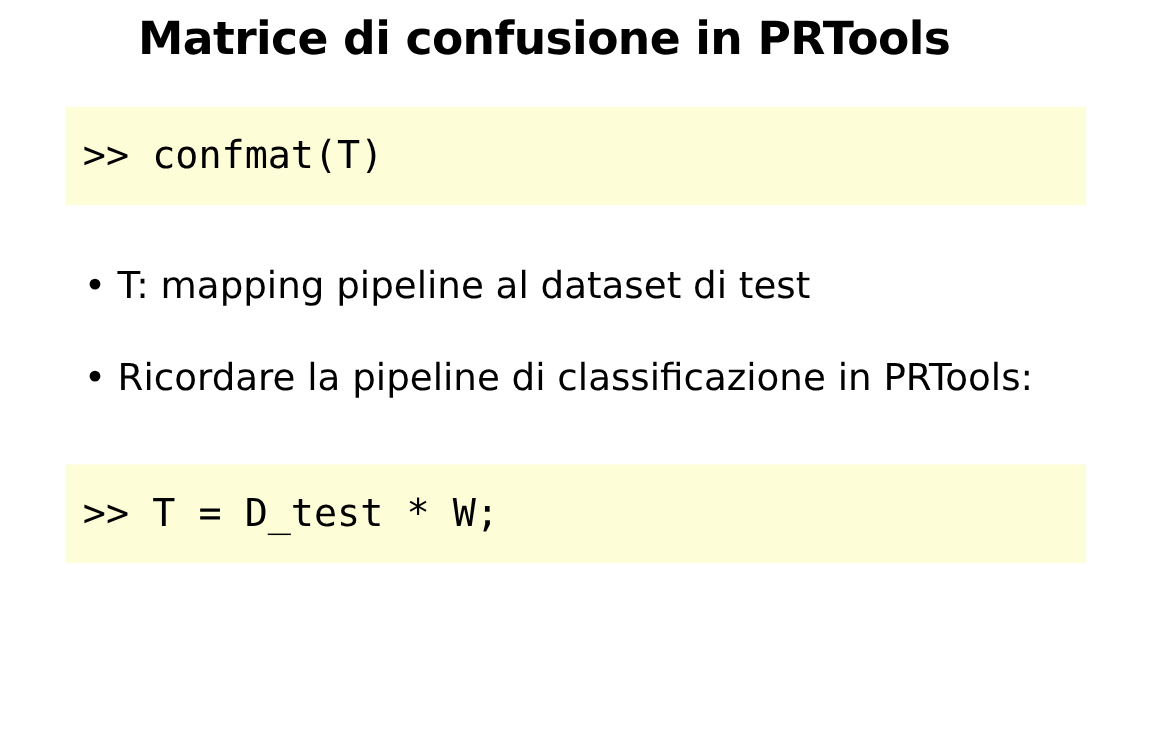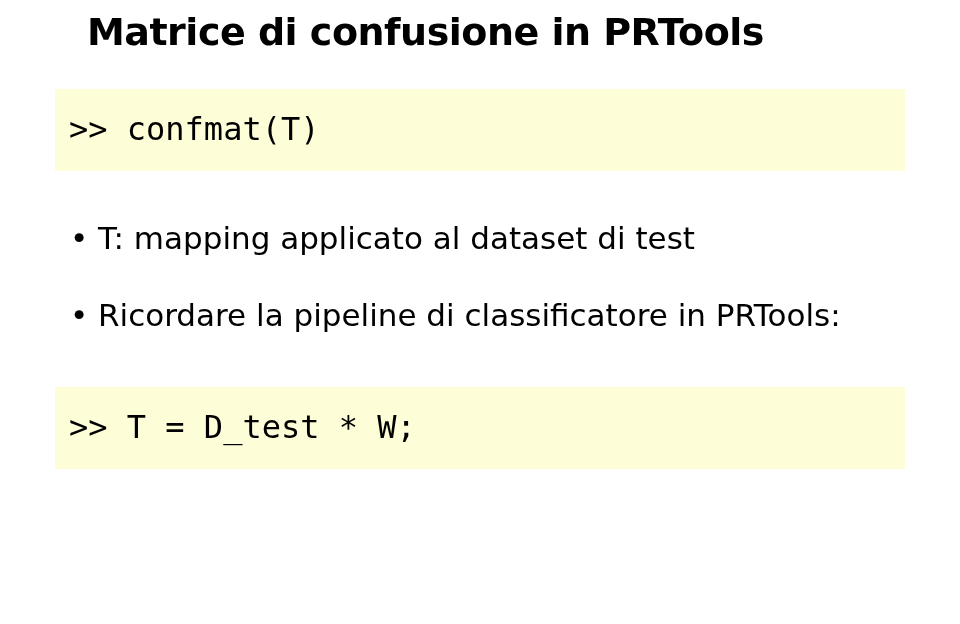--- a/index.html
+++ b/index.html
@@ -12,21 +12,21 @@
       height: 624px;
       background: #ffffff;
       font-family: "DejaVu Sans", "Liberation Sans", Arial, sans-serif;
       color: #000000;
       padding: 10px 40px 40px 40px;
       position: relative;
     }
     .title {
       font-size: 38px;
       font-weight: bold;
-      margin-left: 47px;
+      margin-left: 75px;
       margin-bottom: 35px;
       letter-spacing: -0.5px;
     }
     .code-block {
       background: #fdfdd7;
       font-family: "DejaVu Sans Mono", "Liberation Mono", "Courier New", monospace;
       font-size: 32px;
       padding: 20px 14px;
       margin-left: 15px;
       margin-right: 15px;
@@ -61,19 +61,19 @@
 </head>
 <body>
 
 <h1 class="title">Matrice di confusione in PRTools</h1>
 
 <div class="code-block first">
   <span class="code-line">&gt;&gt; confmat(T)</span>
 </div>
 
 <ul class="bullet-list">
-  <li>T: mapping applicato al dataset di test</li>
-  <li>Ricordare la pipeline di classificatore in PRTools:</li>
+  <li>T: mapping pipeline al dataset di test</li>
+  <li>Ricordare la pipeline di classificazione in PRTools:</li>
 </ul>
 
 <div class="code-block">
   <span class="code-line">&gt;&gt; T = D_test * W;</span>
 </div>
 
 </body></html>

